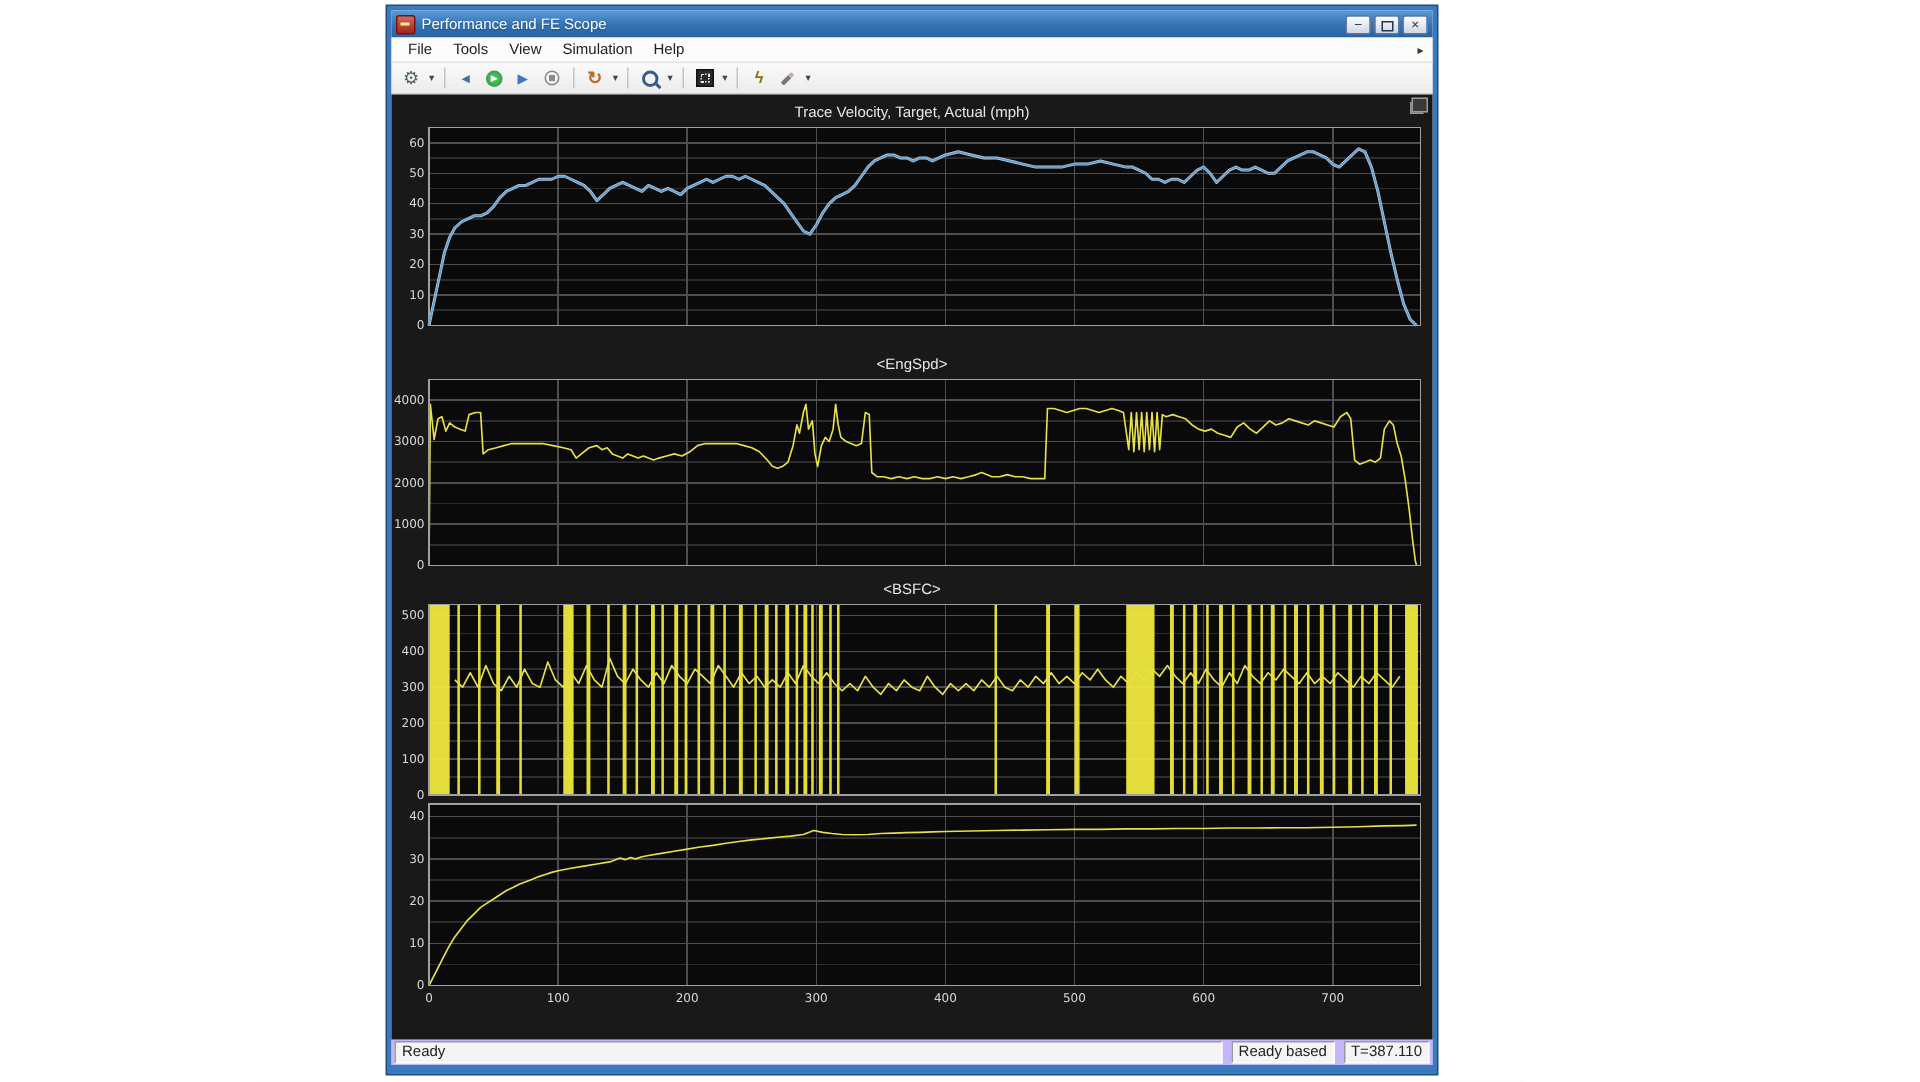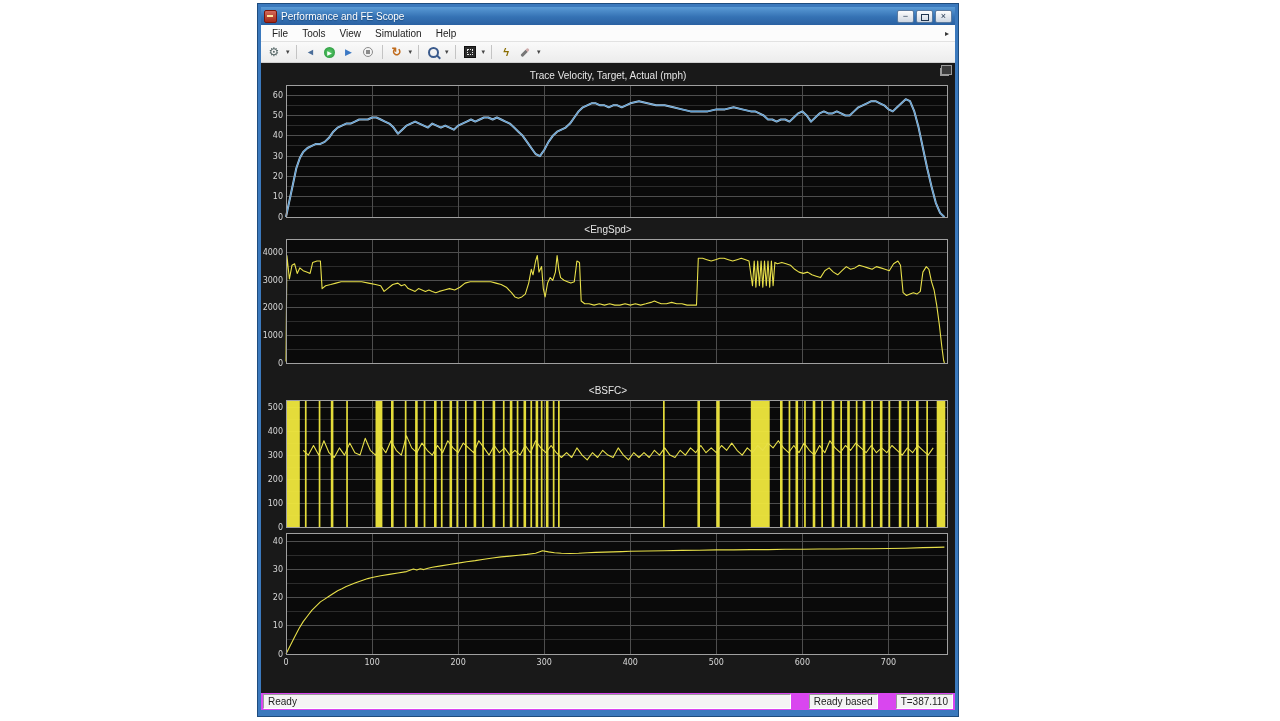--- a/index.html
+++ b/index.html
@@ -47,26 +47,26 @@
   .bolt{font-size:11px;color:#8a6d00;font-weight:bold;}
   .pencil{width:10px;height:3px;background:linear-gradient(90deg,#777 70%,#caa 70%);transform:rotate(-45deg);
     border-radius:1px;}
   
   .plots{flex:1 1 auto;background:#191919;position:relative;padding-top:2px;overflow:hidden;}
   .dock-icon{position:absolute;right:3px;top:2px;width:9px;height:8px;border:1px solid #9a9a9a;
     background:#3a3a3a;box-shadow:-2px 2px 0 -1px #9a9a9a;}
   .panel{display:flex;flex-direction:column;align-items:stretch;}
   .ptitle{color:#e6e6e6;font-size:10px;text-align:center;height:12px;line-height:12px;}
   .panel:nth-of-type(1) .ptitle{margin-top:5px;}
-  .panel:nth-of-type(2) .ptitle{margin-top:4px;}
-  .panel:nth-of-type(3) .ptitle{margin-top:19px;}
+  .panel:nth-of-type(2) .ptitle{margin-top:18px;}
+  .panel:nth-of-type(3) .ptitle{margin-top:8px;}
   .panel:nth-of-type(4) .ptitle{margin-top:11px;}
   svg text.tick{fill:#d8d8d8;font-family:"DejaVu Sans",sans-serif;font-size:8px;}
   
-  .statusbar{height:15px;background:#d946ef;display:flex;align-items:stretch;gap:18px;padding:1px 2px;
+  .statusbar{height:15px;background:#c4b5fd;display:flex;align-items:stretch;gap:6px;padding:1px 2px;
     font-size:10px;color:#222;flex:0 0 auto;}
   .sseg{border:1px solid;border-color:#9a9a9a #ffffff #ffffff #9a9a9a;background:#f4f4f4;
     display:flex;align-items:center;padding:0 4px;white-space:nowrap;}
   .sseg.grow{flex:1;}
 </style>
 </head>
 <body>
 
 <div class="stage">
   <div class="window">

